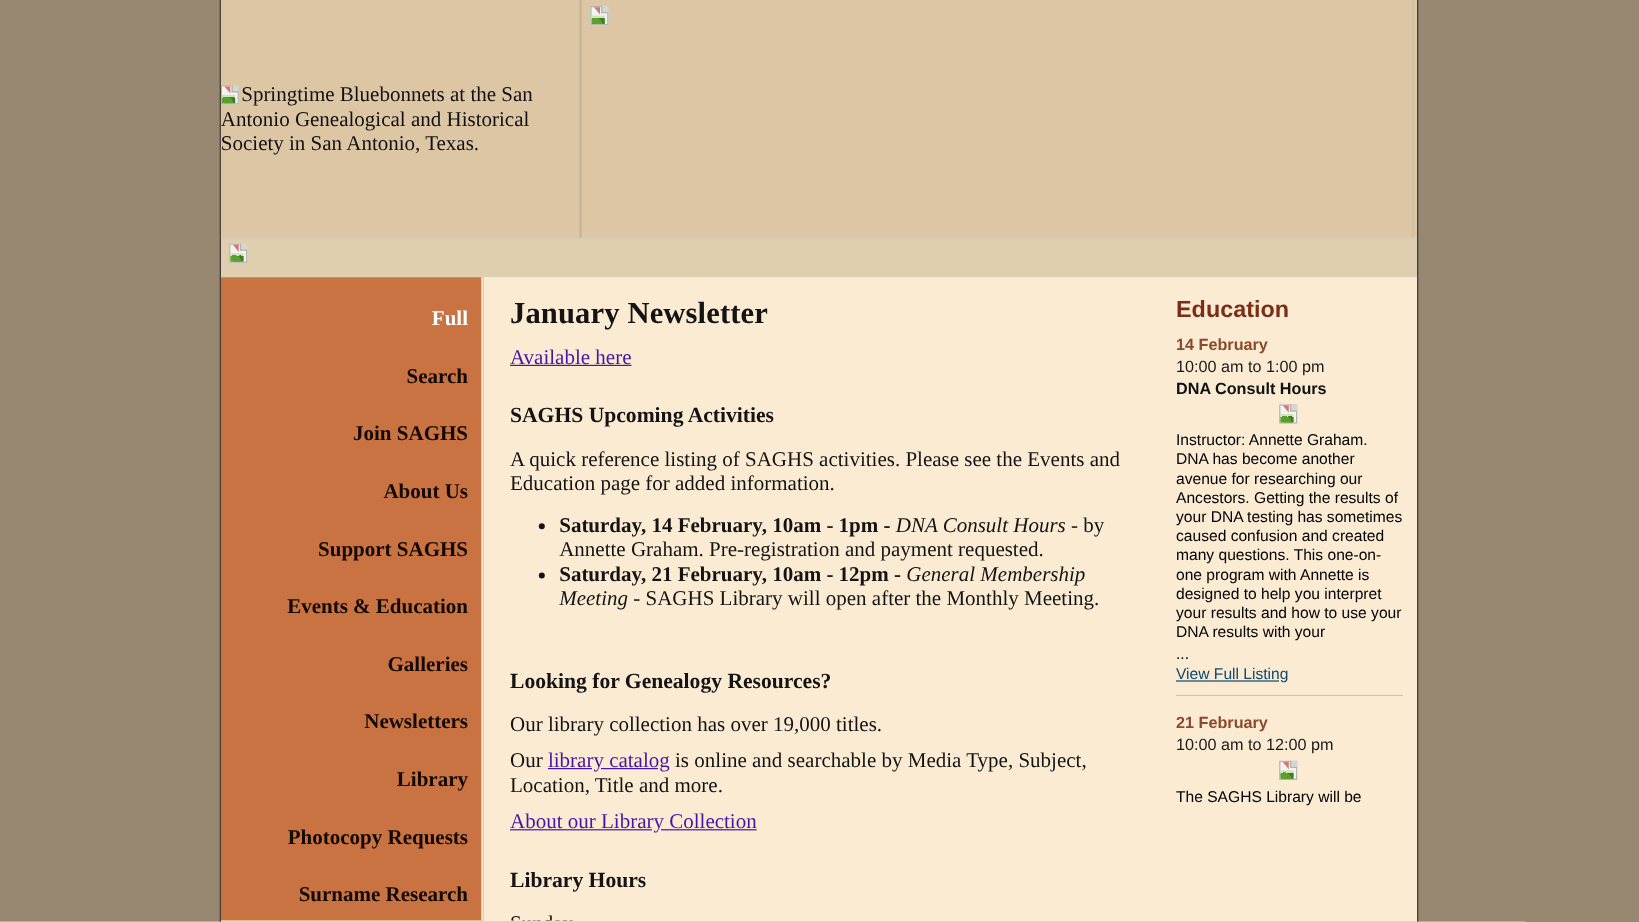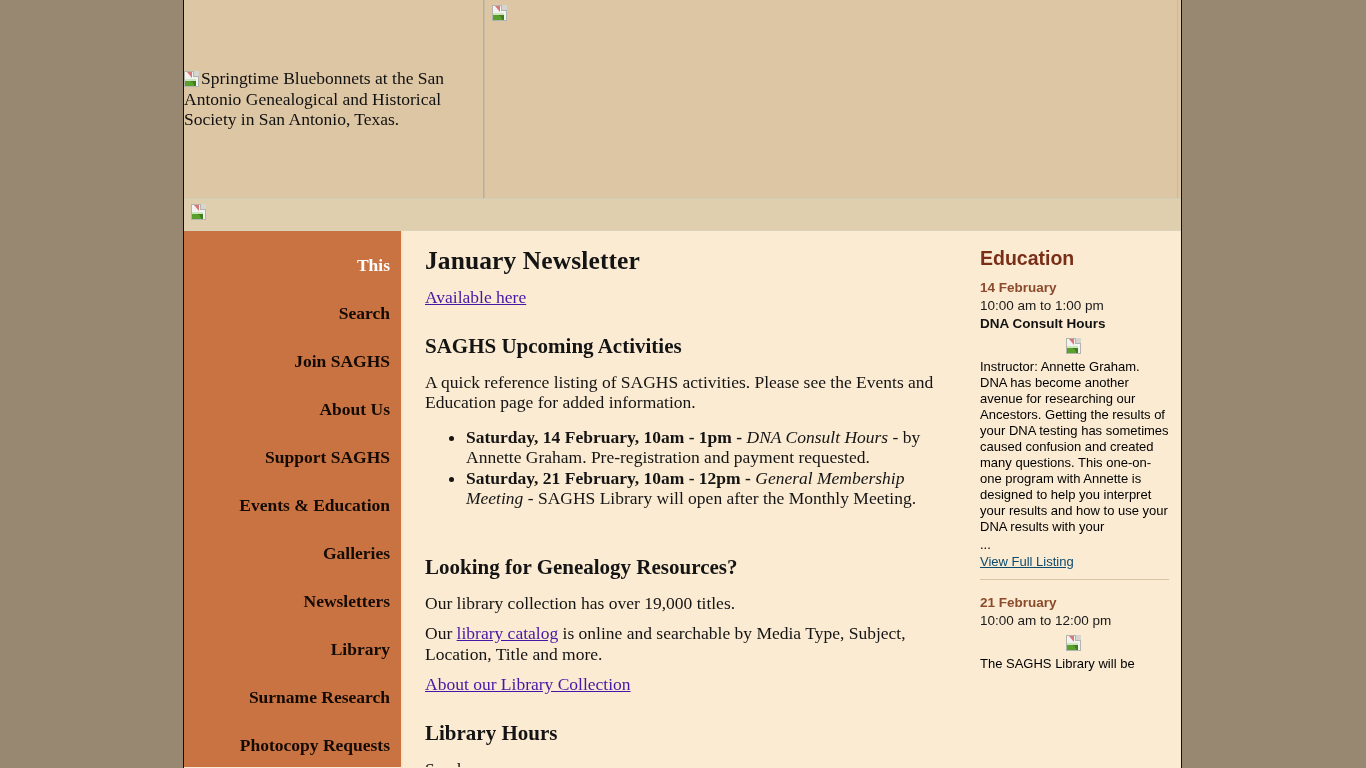--- a/index.html
+++ b/index.html
@@ -164,21 +164,21 @@
     overflow: hidden;
   }
   #main h1 {
     font-size: 25.5px;
     font-weight: bold;
     margin: 6px 0 12px 0;
     line-height: 28px;
     letter-spacing: .1px;
   }
   #main h2 {
-    font-size: 21px;
+    font-size: 18px;
     font-weight: bold;
     margin: 24px 0 12px 0;
     line-height: 28px;
   }
   #main p {
     margin: 0 0 10px 0;
     line-height: 20.5px;
   }
   #main a, .side a {
     color: #4617a6;
@@ -267,31 +267,31 @@
 
   <div id="strip">
     <div id="strip-inner">
       <span class="broken-img"><span class="sheet"></span><span class="fold"></span><span class="hill"></span><span class="tear"></span></span><span></span>
     </div>
   </div>
 
   <div id="columns">
 
     <nav id="nav">
-      <a class="nav-item active" href="#">This</a>
+      <a class="nav-item active" href="#">Full</a>
       <a class="nav-item" href="#">Search</a>
       <a class="nav-item" href="#">Join SAGHS</a>
       <a class="nav-item" href="#">About Us</a>
       <a class="nav-item" href="#">Support SAGHS</a>
       <a class="nav-item" href="#">Events &amp; Education</a>
       <a class="nav-item" href="#">Galleries</a>
       <a class="nav-item" href="#">Newsletters</a>
       <a class="nav-item" href="#">Library</a>
+      <a class="nav-item" href="#">Photocopy Requests</a>
       <a class="nav-item" href="#">Surname Research</a>
-      <a class="nav-item" href="#">Photocopy Requests</a>
     </nav>
 
     <main id="main">
       <h1>January Newsletter</h1>
       <p><a href="#">Available here</a></p>
 
       <h2>SAGHS Upcoming Activities</h2>
       <p>A quick reference listing of SAGHS activities. Please see the Events and Education page for added information.</p>
 
       <ul>

